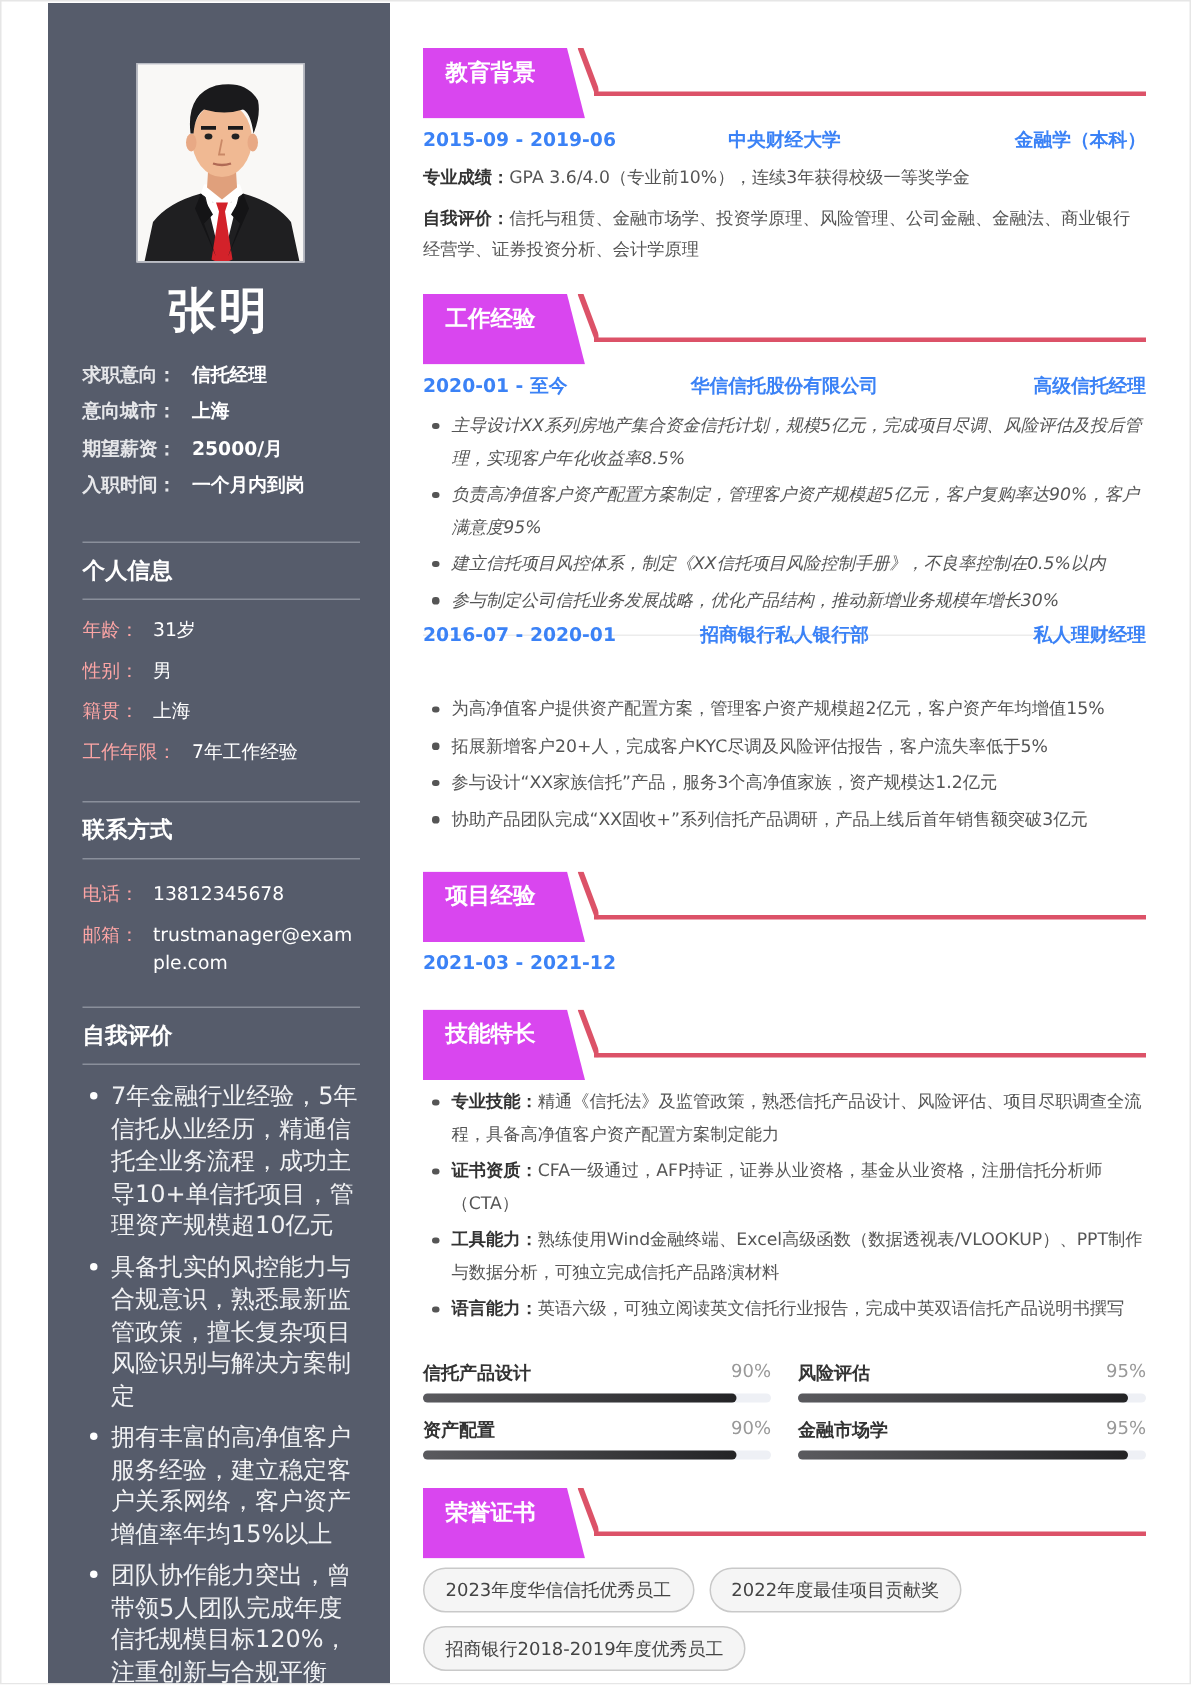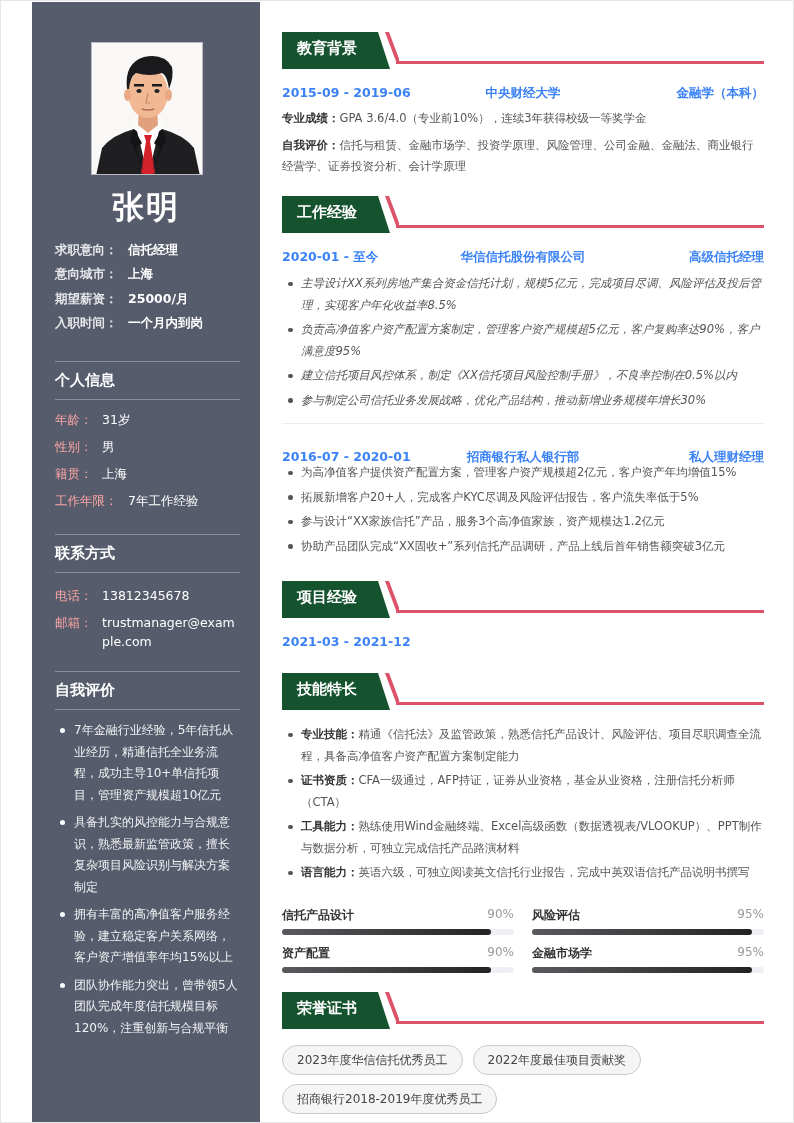--- a/index.html
+++ b/index.html
@@ -17,27 +17,27 @@
   .intent .v { color: #fff; }
 
   .sb-sec { position: absolute; left: 23px; width: 185px; }
   .sb-sec .hr { height: 1px; background: #8a8f9b; }
   .sb-sec .title { font-size: 15px; font-weight: bold; color: #fff; height: 37px; line-height: 37px; }
   .sb-sec .list { padding-top: 8px; }
   .sb-sec .row { display: flex; font-size: 12.5px; line-height: 19px; min-height: 27px; color: #fff; }
   .sb-sec .row .k { color: #fca5a5; flex: none; }
   .sb-sec .row .v { word-break: break-all; }
   .eval ul { list-style: none; padding-top: 10px; }
-  .eval li { position: relative; padding-left: 19px; font-size: 12px; line-height: 21.5px; color: #f1f2f4; margin-bottom: 6px; }
+  .eval li { position: relative; padding-left: 19px; font-size: 16px; line-height: 21.5px; color: #f1f2f4; margin-bottom: 6px; }
   .eval li::before { content: ""; position: absolute; left: 5px; top: 8px; width: 5px; height: 5px; border-radius: 50%; background: #fff; }
 
   
   .main { position: absolute; left: 281px; top: 0; width: 482px; }
   .sec-head { position: absolute; left: 0; width: 482px; height: 32px; }
-  .sec-head .label { position: absolute; left: 0; top: 0; height: 37px; width: 108px; background: #14532d;
+  .sec-head .label { position: absolute; left: 0; top: 0; height: 47px; width: 108px; background: #d946ef;
      clip-path: polygon(0 0, 96px 0, 108px 100%, 0 100%); color: #fff; font-size: 15px; font-weight: bold; line-height: 32px; padding-left: 15px; }
   .sec-head .slash { position: absolute; left: 103px; top: 0; width: 14px; height: 32px; background: #dc5268;
      clip-path: polygon(0 0, 4px 0, 16px 100%, 12px 100%); }
   .sec-head .line { position: absolute; left: 114px; bottom: 0; right: 0; height: 3.5px; background: #dc5268; }
 
   .entry-head { position: absolute; left: 0; width: 482px; display: flex; justify-content: space-between; font-size: 12.5px; font-weight: bold; color: #3b82f6; }
   .entry-head .c { position: absolute; left: 0; right: 0; text-align: center; }
   .entry-head .l, .entry-head .r { position: relative; z-index: 1; }
 
   .para { position: absolute; left: 0; width: 482px; font-size: 11.5px; line-height: 21px; color: #555; }
@@ -200,21 +200,21 @@
       <span class="c">华信信托股份有限公司</span>
       <span class="r">高级信托经理</span>
     </div>
     <ul class="blist" style="top:272px;font-style:italic;">
       <li>主导设计XX系列房地产集合资金信托计划，规模5亿元，完成项目尽调、风险评估及投后管理，实现客户年化收益率8.5%</li>
       <li>负责高净值客户资产配置方案制定，管理客户资产规模超5亿元，客户复购率达90%，客户满意度95%</li>
       <li>建立信托项目风控体系，制定《XX信托项目风险控制手册》，不良率控制在0.5%以内</li>
       <li>参与制定公司信托业务发展战略，优化产品结构，推动新增业务规模年增长30%</li>
     </ul>
     <div class="divider" style="top:422px;"></div>
-    <div class="entry-head" style="top:448px;">
+    <div class="entry-head" style="top:414px;">
       <span class="l">2016-07 - 2020-01</span>
       <span class="c">招商银行私人银行部</span>
       <span class="r">私人理财经理</span>
     </div>
     <ul class="blist" style="top:461px;">
       <li>为高净值客户提供资产配置方案，管理客户资产规模超2亿元，客户资产年均增值15%</li>
       <li>拓展新增客户20+人，完成客户KYC尽调及风险评估报告，客户流失率低于5%</li>
       <li>参与设计“XX家族信托”产品，服务3个高净值家族，资产规模达1.2亿元</li>
       <li>协助产品团队完成“XX固收+”系列信托产品调研，产品上线后首年销售额突破3亿元</li>
     </ul>

